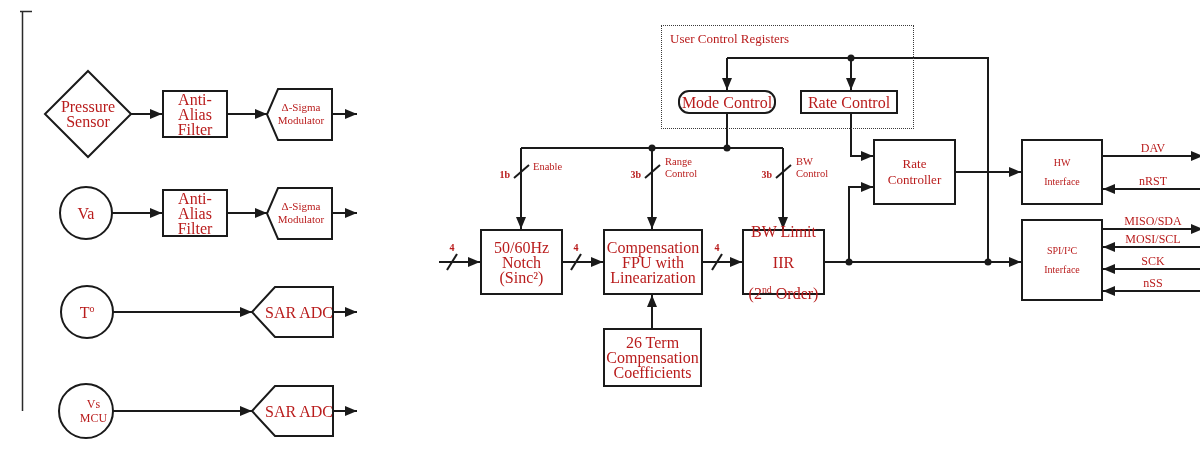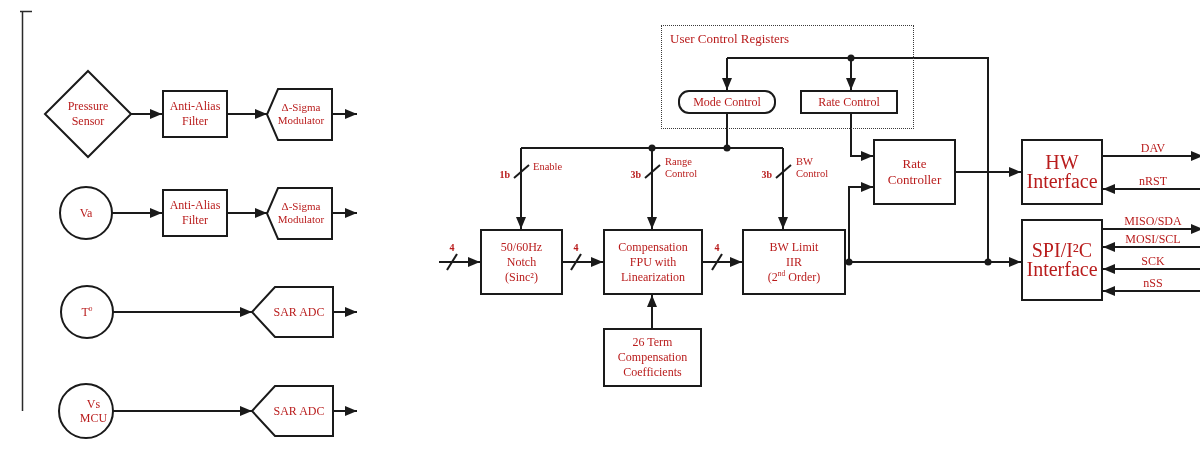--- a/index.html
+++ b/index.html
@@ -9,23 +9,23 @@
     overflow:hidden;
     margin-left:20px;
   }
   .box {
     position:absolute; box-sizing:border-box; border:2px solid #1a1a1a;
     background:#ffffff; display:flex; flex-direction:column;
     align-items:center; justify-content:center; text-align:center;
   }
   .pre { white-space:pre-line; }
   .lbl { position:absolute; text-align:center; white-space:pre-line; }
-  .f125 { font-size:12px; line-height:15px; }
+  .f125 { font-size:16px; line-height:15px; }
   .f135 { font-size:13.5px; line-height:16px; }
-  .f15  { font-size:20px;  line-height:19px; }
+  .f15  { font-size:10px;  line-height:19px; }
   .f13  { font-size:13px;  line-height:16px; }
   .f11  { font-size:11px;  line-height:13px; }
   .f12  { font-size:12px;  line-height:14px; }
   .small{ font-size:10px;  line-height:11px; font-weight:bold; }
   .ctl  { font-size:10.5px; line-height:12px; text-align:left; }
   .sig  { font-size:12px; line-height:14px; text-align:center; }
   sup.s { font-size:0.62em; vertical-align:super; line-height:0; }
   .dotted {
     position:absolute; box-sizing:border-box;
     border:1.5px dotted #3a3a3a; background:transparent;
@@ -140,21 +140,21 @@
 Modulator</div>
   <div class="lbl f125" style="left:244px; top:305px; width:70px;">SAR ADC</div>
   <div class="lbl f125" style="left:244px; top:404px; width:70px;">SAR ADC</div>
 
   <div class="box f125 pre" style="left:460px; top:229px; width:83px; height:66px;">50/60Hz
 Notch
 (Sinc²)</div>
   <div class="box f125 pre" style="left:583px; top:229px; width:100px; height:66px;">Compensation
 FPU with
 Linearization</div>
-  <div class="box f125" style="left:722px; top:229px; width:104px; height:66px;">
+  <div class="box f125" style="left:722px; top:229px; width:83px; height:66px;gap:16px;">
     <div>BW Limit</div>
     <div>IIR</div>
     <div><span>(2</span><sup class="s">nd</sup><span> Order)</span></div>
   </div>
   <div class="box f125 pre" style="left:583px; top:328px; width:99px; height:59px;">26 Term
 Compensation
 Coefficients</div>
 
   <div class="box f125" style="left:658px; top:90px; width:98px; height:24px;border-radius:11px;">Mode Control</div>
   <div class="box f13 pre" style="left:853px; top:139px; width:83px; height:66px;">Rate

